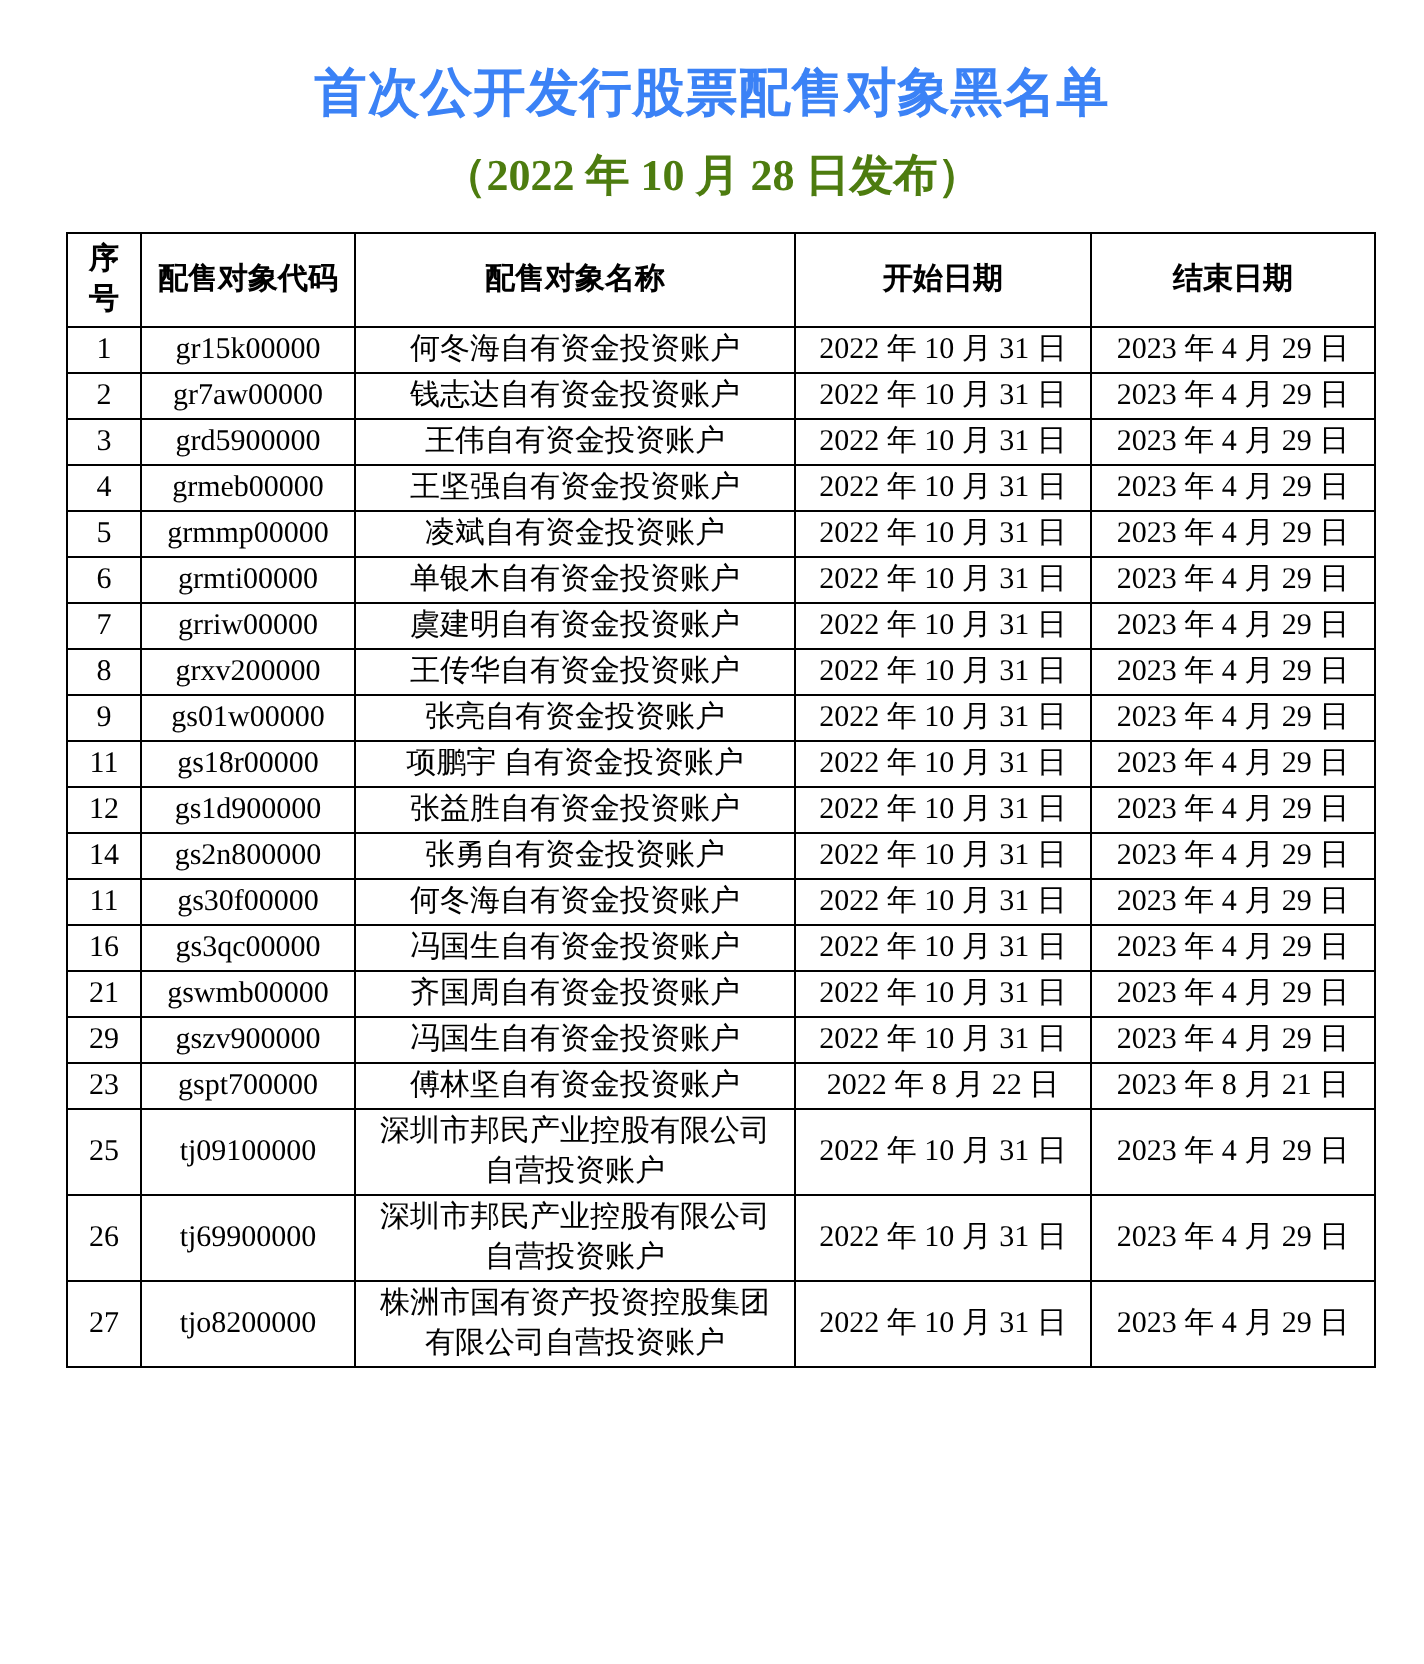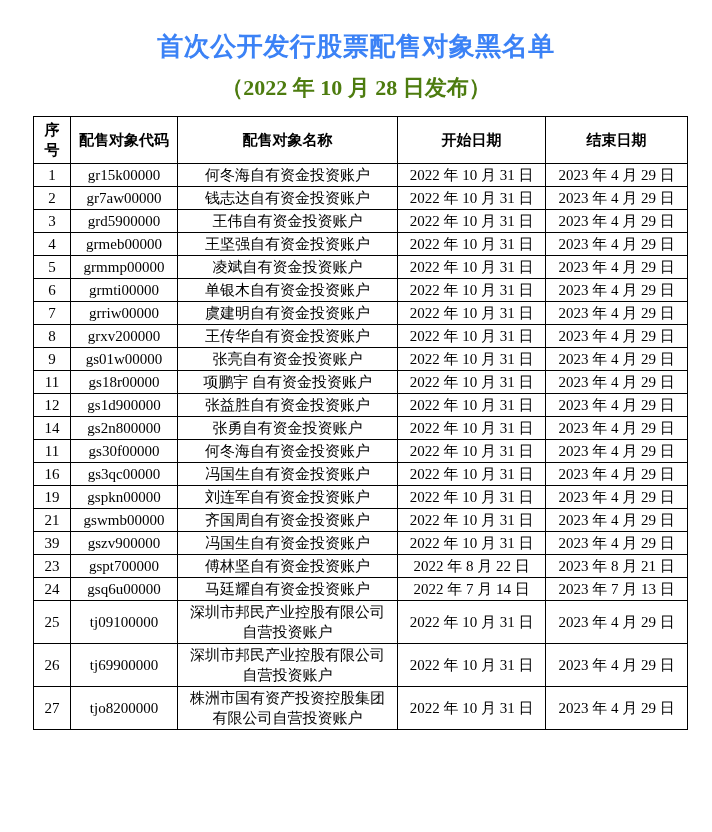--- a/index.html
+++ b/index.html
@@ -202,60 +202,46 @@
   <tr>
     <td>16</td>
     <td>gs3qc00000</td>
     <td>冯国生自有资金投资账户</td>
     <td>2022 年 10 月 31 日</td>
     <td>2023 年 4 月 29 日</td>
   </tr>
 
 
 
-  <tr>
-    <td>19</td>
-    <td>gspkn00000</td>
-    <td>刘连军自有资金投资账户</td>
-    <td>2022 年 10 月 31 日</td>
-    <td>2023 年 4 月 29 日</td>
-  </tr>
 
 
   <tr>
     <td>21</td>
     <td>gswmb00000</td>
     <td>齐国周自有资金投资账户</td>
     <td>2022 年 10 月 31 日</td>
     <td>2023 年 4 月 29 日</td>
   </tr>
 
   <tr>
-    <td>39</td>
+    <td>29</td>
     <td>gszv900000</td>
     <td>冯国生自有资金投资账户</td>
     <td>2022 年 10 月 31 日</td>
     <td>2023 年 4 月 29 日</td>
   </tr>
 
   <tr>
     <td>23</td>
     <td>gspt700000</td>
     <td>傅林坚自有资金投资账户</td>
     <td>2022 年 8 月 22 日</td>
     <td>2023 年 8 月 21 日</td>
   </tr>
 
-  <tr>
-    <td>24</td>
-    <td>gsq6u00000</td>
-    <td>马廷耀自有资金投资账户</td>
-    <td>2022 年 7 月 14 日</td>
-    <td>2023 年 7 月 13 日</td>
-  </tr>
 
   <tr>
     <td>25</td>
     <td>tj09100000</td>
     <td>深圳市邦民产业控股有限公司自营投资账户</td>
     <td>2022 年 10 月 31 日</td>
     <td>2023 年 4 月 29 日</td>
   </tr>
 
   <tr>

